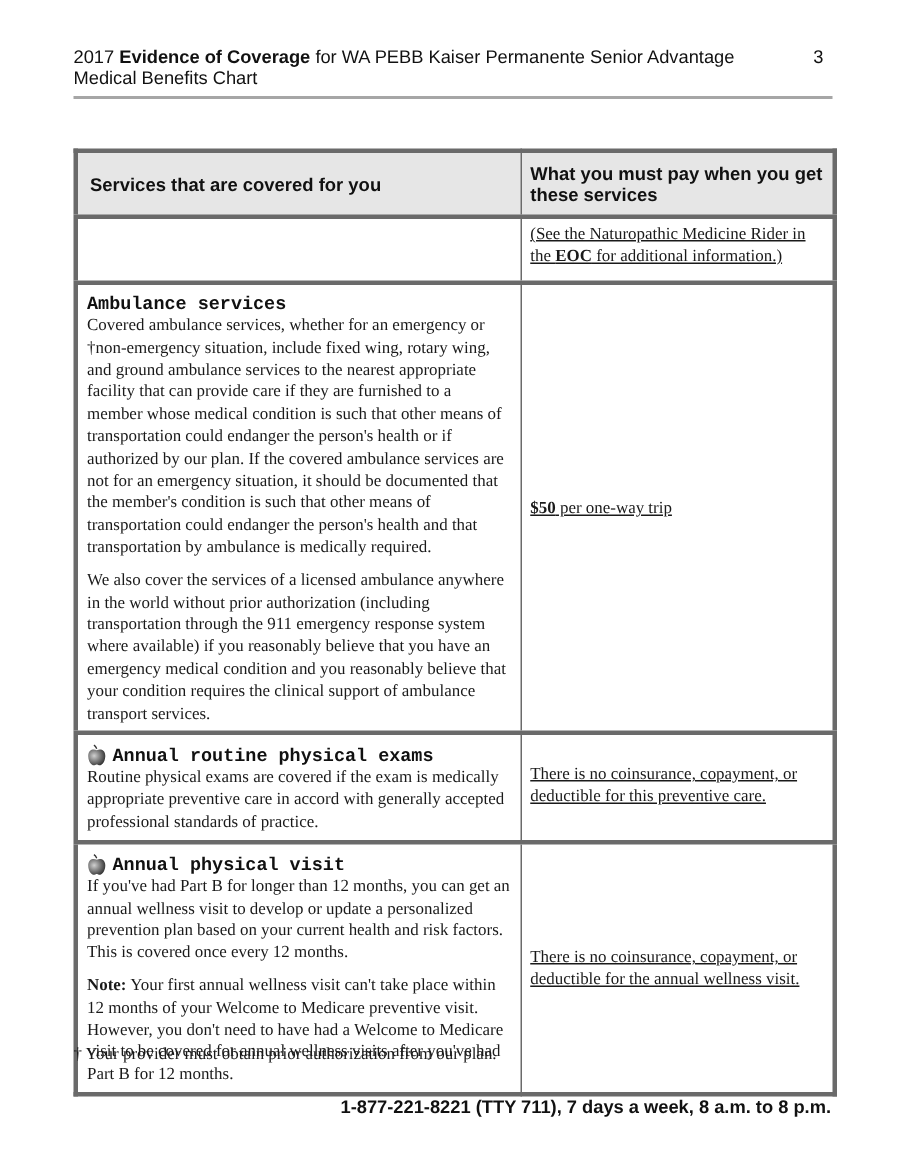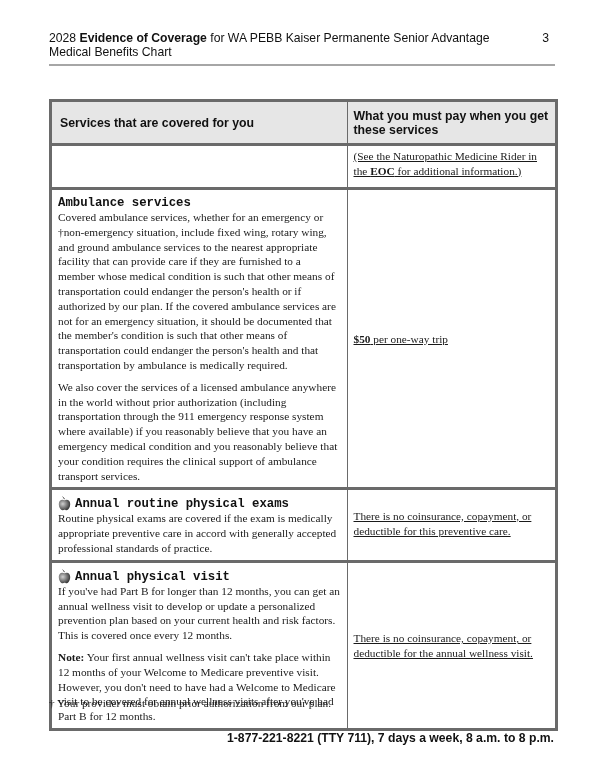--- a/index.html
+++ b/index.html
@@ -50,21 +50,21 @@
   .phone {
     position: absolute; right: 46px; top: 731px;
     font-family: "Liberation Sans", sans-serif; font-weight: bold; font-size: 12.2px; color: #111;
   }
 </style>
 </head>
 <body>
 
 <div class="header">
   <div>
-    <span>2028</span>
+    <span>2017</span>
     <b>Evidence of Coverage</b>
     <span>for WA PEBB Kaiser Permanente Senior Advantage</span>
   </div>
   <div>Medical Benefits Chart</div>
   <span class="page-num">3</span>
 </div>
 <div class="header-rule"></div>
 
 <table class="benefits">
   <tbody>

